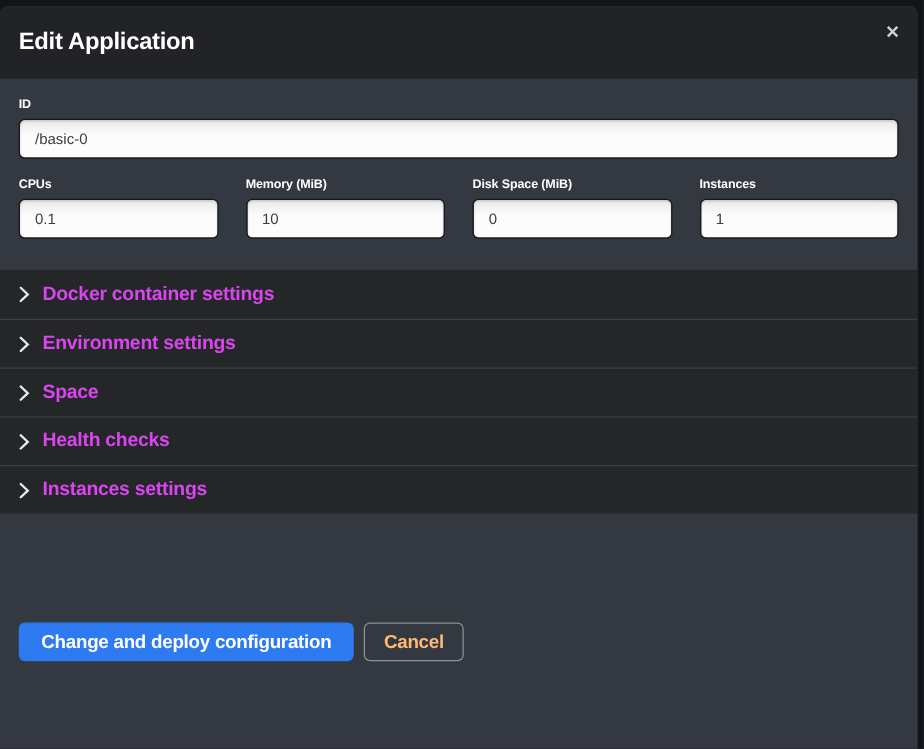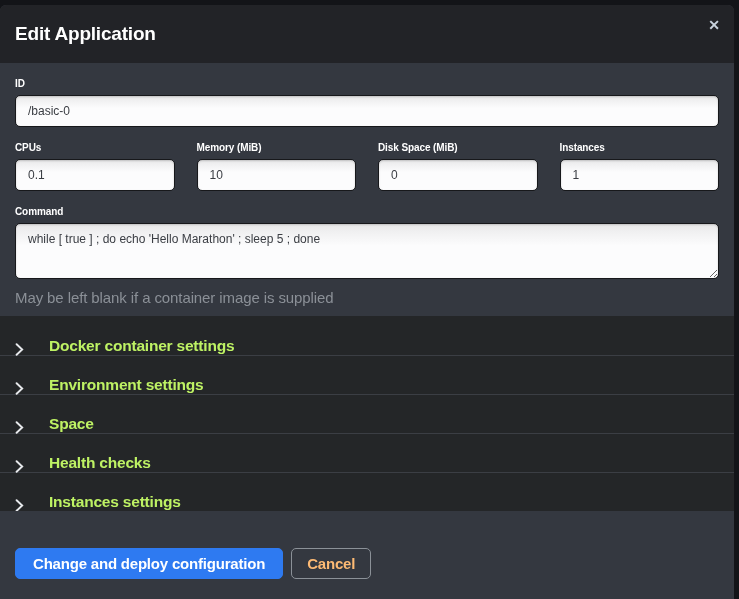--- a/index.html
+++ b/index.html
@@ -89,25 +89,24 @@
     font-size: 15px;
     letter-spacing: -0.1px;
   }
   
   .sections {
     background: #242628;
     flex: 0 0 195px;
   }
   .section-row {
     height: 39px;
-    display: flex; align-items: flex-end;
+    display: flex; align-items: center;
     padding: 0 15px;
     cursor: pointer;
-    color: #bef264;
-    gap: 15px;
+    color: #d946ef;
   }
   .section-row + .section-row { border-top: 1px solid #3b3e44; }
   .chevron {
     width: 9px; height: 13px;
     margin-right: 10px;
     flex: 0 0 auto;
     color: #e7e9ec;
     display: inline-block;
   }
   .section-label {
@@ -175,25 +174,20 @@
         <div>
           <label class="form-label">Disk Space (MiB)</label>
           <input class="text-input" type="text" value="0" style="">
         </div>
         <div>
           <label class="form-label">Instances</label>
           <input class="text-input" type="text" value="1" style="">
         </div>
       </div>
 
-      <div class="form-group" style="margin-bottom:0;">
-        <label class="form-label">Command</label>
-        <textarea class="text-area" style="">while [ true ] ; do echo 'Hello Marathon' ; sleep 5 ; done</textarea>
-        <div class="help-text">May be left blank if a container image is supplied</div>
-      </div>
     </div>
 
     <div class="sections">
       <div class="section-row">
         <span class="chevron">
           <svg width="9" height="13" viewBox="0 0 9 13">
               <path d="M1.6 1.2 L7.2 6.5 L1.6 11.8" stroke="currentColor" stroke-width="1.9" fill="none" stroke-linecap="round"></path>
             </svg>
         </span>
         <span class="section-label">Docker container settings</span>

